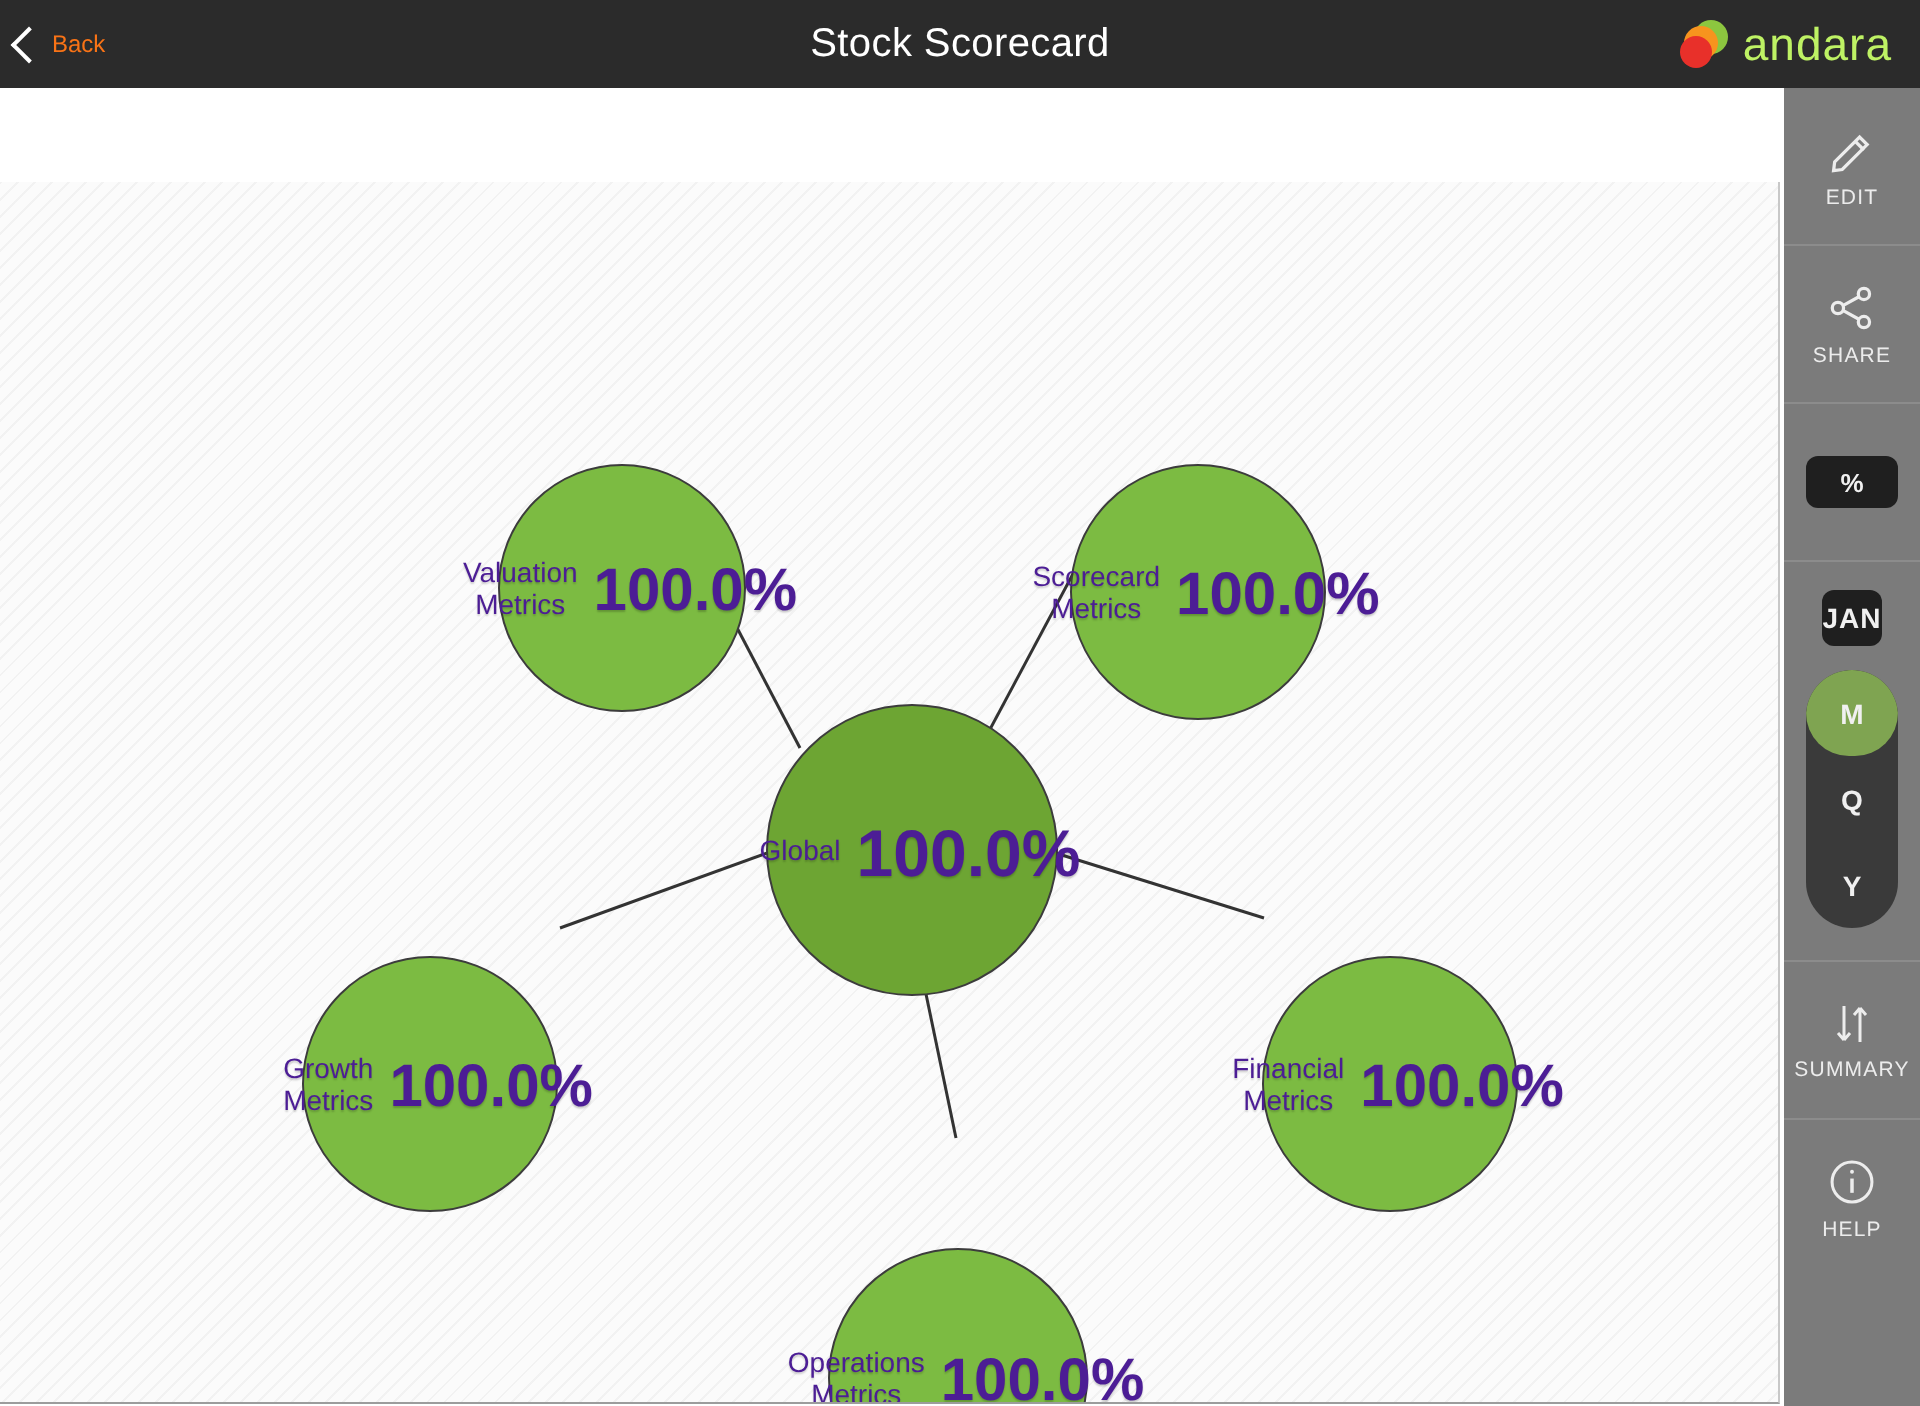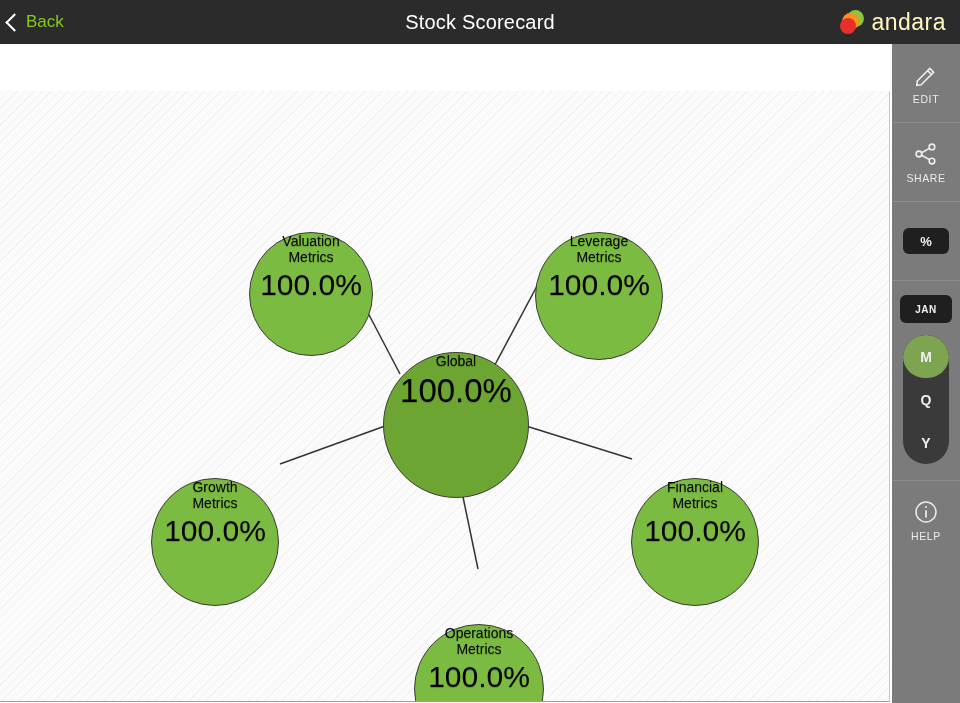--- a/index.html
+++ b/index.html
@@ -12,39 +12,39 @@
   .app{position:relative;width:960px;height:703px;}
 
   
   .topbar{
     position:absolute;left:0;top:0;width:960px;height:44px;
     background:#2b2b2b;color:#fff;
   }
   .back{
     position:absolute;left:8px;top:0;height:44px;
     display:flex;align-items:center;gap:4px;
-    color:#84cc16;font-size:17px;cursor:pointer;
+    color:#f97316;font-size:12px;cursor:pointer;
   }
   .chev{display:block;width:11px;height:11px;
     border-left:2.6px solid #fff;border-bottom:2.6px solid #fff;
     transform:rotate(45deg);margin-right:1px;}
   .apptitle{
     position:absolute;left:0;top:0;width:960px;height:44px;
     display:flex;align-items:center;justify-content:center;
     font-size:20px;font-weight:normal;letter-spacing:.2px;
   }
   .brand{
     position:absolute;right:14px;top:0;height:44px;
     display:flex;align-items:center;gap:6px;
   }
   .brand-mark{position:relative;width:26px;height:26px;}
   .brand-mark .c1{position:absolute;left:8px;top:1px;width:17px;height:17px;border-radius:50%;background:#8cc63f;}
   .brand-mark .c2{position:absolute;left:3px;top:4px;width:17px;height:17px;border-radius:50%;background:#f7941e;}
   .brand-mark .c3{position:absolute;left:1px;top:9px;width:16px;height:16px;border-radius:50%;background:#e8302a;}
-  .brand-text{font-size:23px;color:#fef9c3;letter-spacing:.5px;}
+  .brand-text{font-size:23px;color:#bef264;letter-spacing:.5px;}
 
   
   .stepper{
     position:absolute;left:0;top:44px;width:892px;height:46px;
     background:#d9d9d9;border-bottom:1px solid #bfbfbf;
   }
   .steps{position:absolute;left:22px;top:6px;display:flex;}
   .step{position:relative;width:96px;}
   .dot{
     width:19px;height:19px;border-radius:50%;
@@ -69,31 +69,31 @@
       #fbfbfb;
     border-right:1px solid #c8c8c8;
     border-bottom:1px solid #9c9c9c;
     box-sizing:border-box;
     overflow:hidden;
   }
   .links{position:absolute;left:0;top:0;width:890px;height:611px;}
 
   .node{
     position:absolute;border-radius:50%;
-    display:flex;flex-direction:column;align-items:center;
-    color:#000000;text-align:center;cursor:pointer;
+    display:flex;flex-direction:row;align-items:center;justify-content:center;
+    color:#4c1d95;text-align:center;cursor:pointer;
     box-sizing:border-box;
   }
   .node .nlabel{
     font-size:14px;line-height:16px;font-weight:normal;
     text-shadow:0 1px 1px rgba(0,0,0,.18);
     padding:0 8px;
   }
   .node .nval{
-    font-size:30px;font-weight:normal;line-height:34px;margin-top:3px;
+    font-size:30px;font-weight:bold;line-height:34px;margin-top:3px;
     text-shadow:0 1px 1px rgba(0,0,0,.2);
   }
   .node.satellite{
     background:#7cbb42;border:1.4px solid #3c3c3c;
   }
   .node.center{
     background:#6da533;border:1.6px solid #3c3c3c;
   }
   .node.center .nlabel{font-size:14px;}
   .node.center .nval{font-size:33px;line-height:38px;}
@@ -112,21 +112,21 @@
   }
   .sb-cell .sb-label{
     font-size:10.5px;letter-spacing:.6px;margin-top:5px;color:#ececec;
   }
   .sb-ico{display:block;}
   .pillbtn{
     width:46px;height:26px;border-radius:6px;background:#1f1f1f;
     display:flex;align-items:center;justify-content:center;
     color:#f0f0f0;font-size:13px;font-weight:bold;
   }
-  .pillbtn.wide{width:52px;height:28px;font-size:10px;letter-spacing:.5px;}
+  .pillbtn.wide{width:30px;height:28px;font-size:14px;letter-spacing:.5px;}
   .mqy{
     width:46px;border-radius:23px;background:#3a3a3a;overflow:hidden;
     display:flex;flex-direction:column;align-items:center;
   }
   .mqy div{
     width:46px;height:43px;display:flex;align-items:center;justify-content:center;
     font-size:14px;font-weight:bold;color:#f0f0f0;cursor:pointer;
   }
   .mqy div.on{background:#7fa451;border-radius:23px;}
 </style>
@@ -161,21 +161,21 @@
         <line x1="510" y1="330" x2="632" y2="368"></line>
         <line x1="458" y1="382" x2="478" y2="478"></line>
       </g>
     </svg>
     <div id="nodes-root">
         <div class="node satellite" style="left: 249px; top: 141px; width: 124px; height: 124px;">
           <span class="nlabel"><span>Valuation</span><br><span>Metrics</span></span>
           <span class="nval">100.0%</span>
         </div>
         <div class="node satellite" style="left: 535px; top: 141px; width: 128px; height: 128px;">
-          <span class="nlabel"><span>Leverage</span><br><span>Metrics</span></span>
+          <span class="nlabel"><span>Scorecard</span><br><span>Metrics</span></span>
           <span class="nval">100.0%</span>
         </div>
         <div class="node satellite" style="left: 151px; top: 387px; width: 128px; height: 128px;">
           <span class="nlabel"><span>Growth</span><br><span>Metrics</span></span>
           <span class="nval">100.0%</span>
         </div>
         <div class="node satellite" style="left: 631px; top: 387px; width: 128px; height: 128px;">
           <span class="nlabel"><span>Financial</span><br><span>Metrics</span></span>
           <span class="nval">100.0%</span>
         </div>
@@ -216,20 +216,27 @@
 
     <div class="sb-cell" style="height:185px;justify-content:flex-start;padding-top:14px;">
       <span class="pillbtn wide">JAN</span>
       <div class="mqy" style="margin-top:12px;" id="mqy-root">
           <div class="on">M</div>
           <div>Q</div>
           <div>Y</div>
         </div>
     </div>
 
+    <div class="sb-cell" style="height:78px;">
+      <svg class="sb-ico" width="26" height="24" viewBox="0 0 24 24" fill="none" stroke="#ededed" stroke-width="1.5">
+        <path d="M8 3 L8 20 M8 20 L5 16.5 M8 20 L11 16.5"></path>
+        <path d="M16 21 L16 4 M16 4 L13 7.5 M16 4 L19 7.5"></path>
+      </svg>
+      <span class="sb-label">SUMMARY</span>
+    </div>
 
 
     <div class="sb-cell" style="height:78px;border-bottom:none;">
       <svg class="sb-ico" width="26" height="26" viewBox="0 0 24 24" fill="none" stroke="#ededed" stroke-width="1.4">
         <circle cx="12" cy="12" r="9.2"></circle>
         <circle cx="12" cy="7.3" r="0.9" fill="#ededed" stroke="none"></circle>
         <path d="M12 10.4 L12 17" stroke-width="1.6"></path>
       </svg>
       <span class="sb-label">HELP</span>
     </div>

